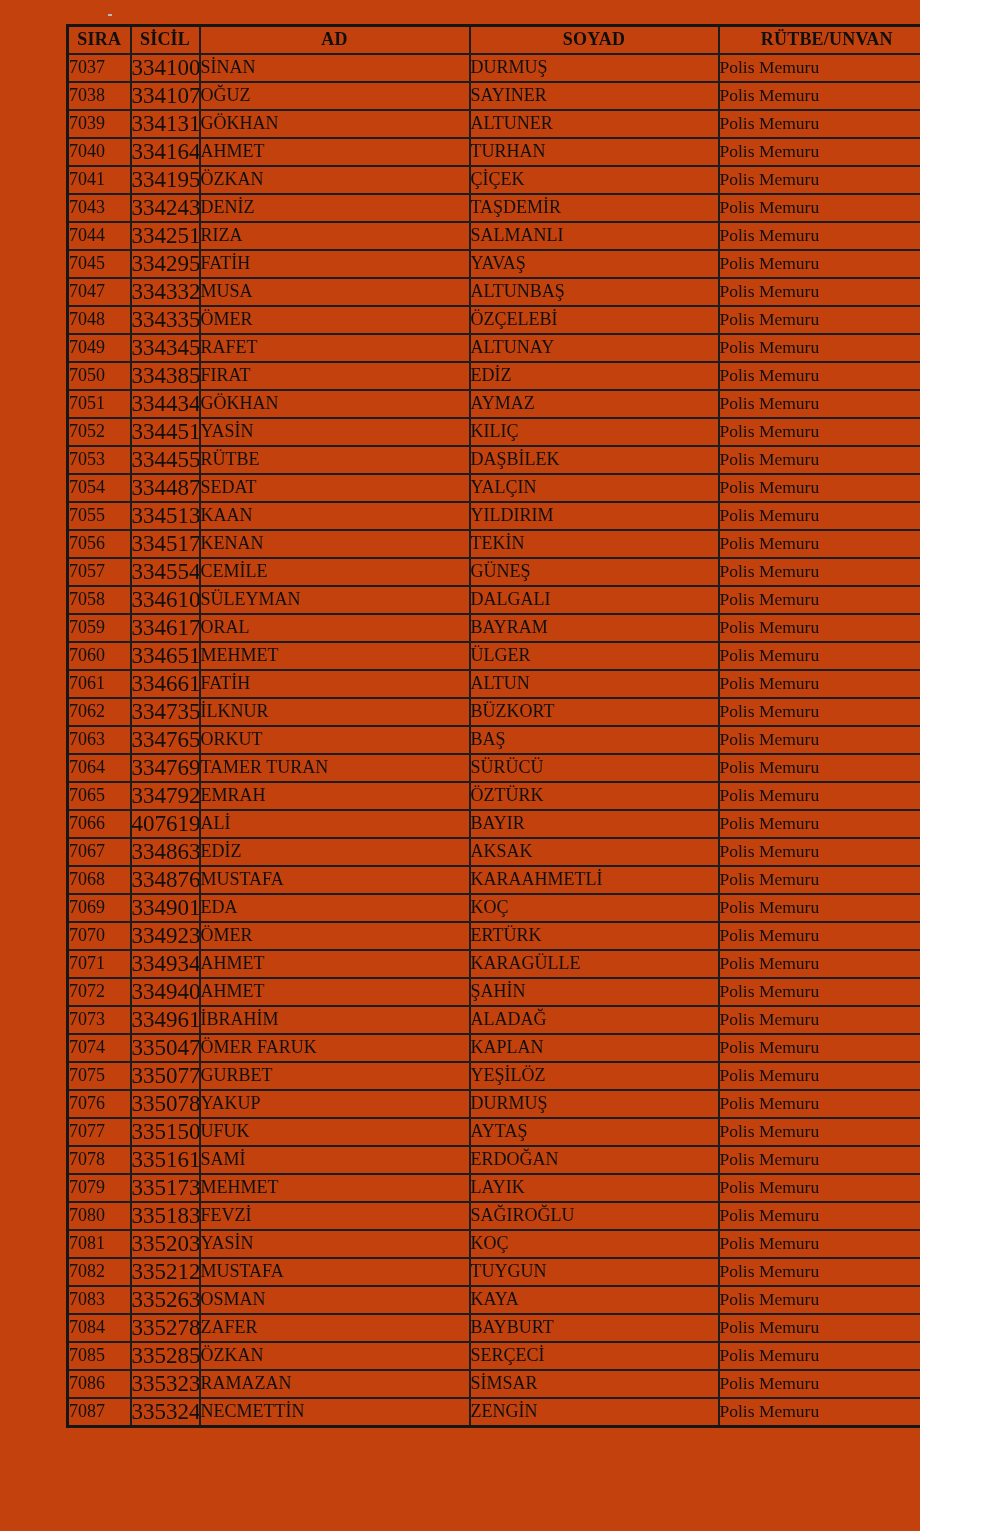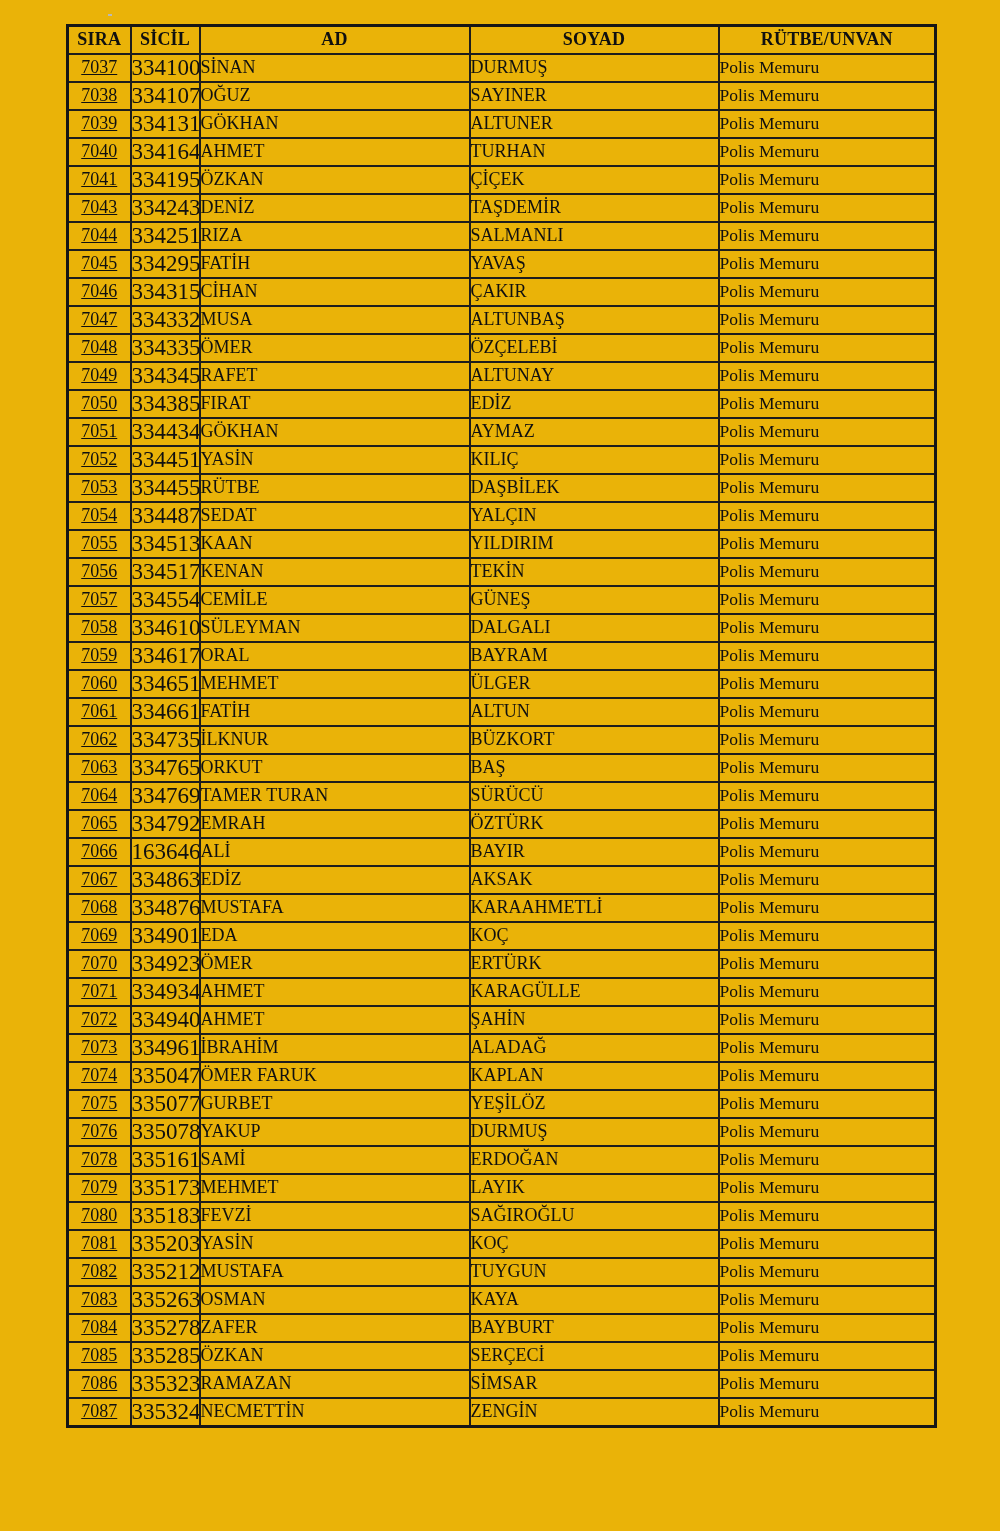--- a/index.html
+++ b/index.html
@@ -5,23 +5,23 @@
   html, body {
     margin: 0;
     padding: 0;
     background: #ffffff;
     width: 1000px;
     height: 1531px;
     font-family: "Liberation Serif", "DejaVu Serif", serif;
   }
   .page {
     position: relative;
-    width: 1000px;
+    width: 920px;
     height: 1531px;
-    background: #eab308;
+    background: #c2410c;
     overflow: hidden;
   }
   table.doc-table {
     position: absolute;
     left: 66px;
     top: 24px;
     width: 868px;
     border-collapse: collapse;
     table-layout: fixed;
     border: 3px solid #161616;
@@ -44,23 +44,22 @@
   table.doc-table thead tr { height: 28px; }
   table.doc-table tbody tr { height: 27.4px; }
 
   table.doc-table th {
     font-weight: bold;
     font-size: 18px;
     text-align: center;
     letter-spacing: 0.2px;
   }
   td.cell-sira {
-    text-align: center;
+    text-align: left;
     font-size: 18px;
-    text-decoration: underline;
   }
   td.cell-sicil {
     text-align: center;
     font-size: 23px;
   }
   td.cell-ad, td.cell-soyad {
     text-align: left;
     padding-left: 4px;
     font-size: 18px;
   }
@@ -152,27 +151,20 @@
           <td class="cell-rutbe">Polis Memuru</td>
         </tr>
         <tr>
           <td class="cell-sira">7045</td>
           <td class="cell-sicil">334295</td>
           <td class="cell-ad">FATİH</td>
           <td class="cell-soyad">YAVAŞ</td>
           <td class="cell-rutbe">Polis Memuru</td>
         </tr>
         <tr>
-          <td class="cell-sira">7046</td>
-          <td class="cell-sicil">334315</td>
-          <td class="cell-ad">CİHAN</td>
-          <td class="cell-soyad">ÇAKIR</td>
-          <td class="cell-rutbe">Polis Memuru</td>
-        </tr>
-        <tr>
           <td class="cell-sira">7047</td>
           <td class="cell-sicil">334332</td>
           <td class="cell-ad">MUSA</td>
           <td class="cell-soyad">ALTUNBAŞ</td>
           <td class="cell-rutbe">Polis Memuru</td>
         </tr>
         <tr>
           <td class="cell-sira">7048</td>
           <td class="cell-sicil">334335</td>
           <td class="cell-ad">ÖMER</td>
@@ -293,21 +285,21 @@
         </tr>
         <tr>
           <td class="cell-sira">7065</td>
           <td class="cell-sicil">334792</td>
           <td class="cell-ad">EMRAH</td>
           <td class="cell-soyad">ÖZTÜRK</td>
           <td class="cell-rutbe">Polis Memuru</td>
         </tr>
         <tr>
           <td class="cell-sira">7066</td>
-          <td class="cell-sicil">163646</td>
+          <td class="cell-sicil">407619</td>
           <td class="cell-ad">ALİ</td>
           <td class="cell-soyad">BAYIR</td>
           <td class="cell-rutbe">Polis Memuru</td>
         </tr>
         <tr>
           <td class="cell-sira">7067</td>
           <td class="cell-sicil">334863</td>
           <td class="cell-ad">EDİZ</td>
           <td class="cell-soyad">AKSAK</td>
           <td class="cell-rutbe">Polis Memuru</td>
@@ -366,20 +358,27 @@
           <td class="cell-sicil">335077</td>
           <td class="cell-ad">GURBET</td>
           <td class="cell-soyad">YEŞİLÖZ</td>
           <td class="cell-rutbe">Polis Memuru</td>
         </tr>
         <tr>
           <td class="cell-sira">7076</td>
           <td class="cell-sicil">335078</td>
           <td class="cell-ad">YAKUP</td>
           <td class="cell-soyad">DURMUŞ</td>
+          <td class="cell-rutbe">Polis Memuru</td>
+        </tr>
+        <tr>
+          <td class="cell-sira">7077</td>
+          <td class="cell-sicil">335150</td>
+          <td class="cell-ad">UFUK</td>
+          <td class="cell-soyad">AYTAŞ</td>
           <td class="cell-rutbe">Polis Memuru</td>
         </tr>
         <tr>
           <td class="cell-sira">7078</td>
           <td class="cell-sicil">335161</td>
           <td class="cell-ad">SAMİ</td>
           <td class="cell-soyad">ERDOĞAN</td>
           <td class="cell-rutbe">Polis Memuru</td>
         </tr>
         <tr>

